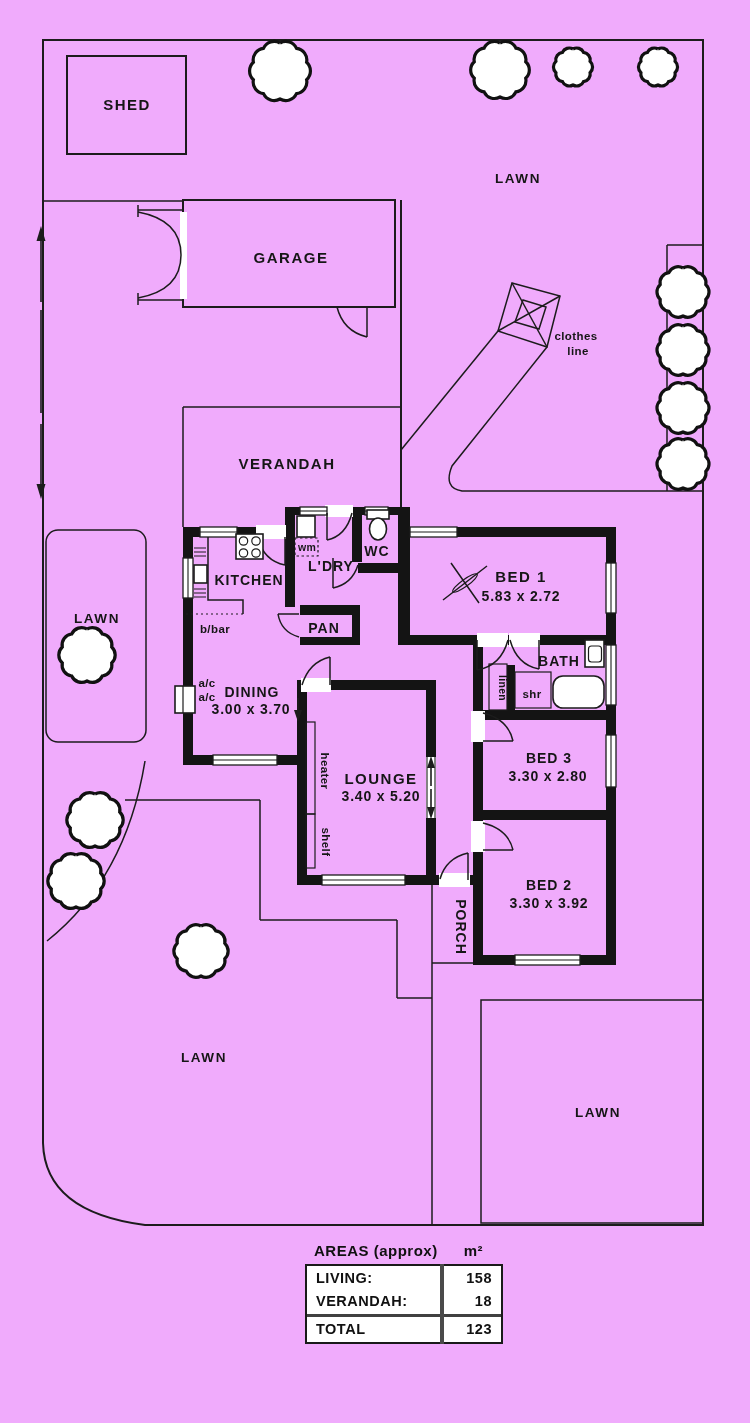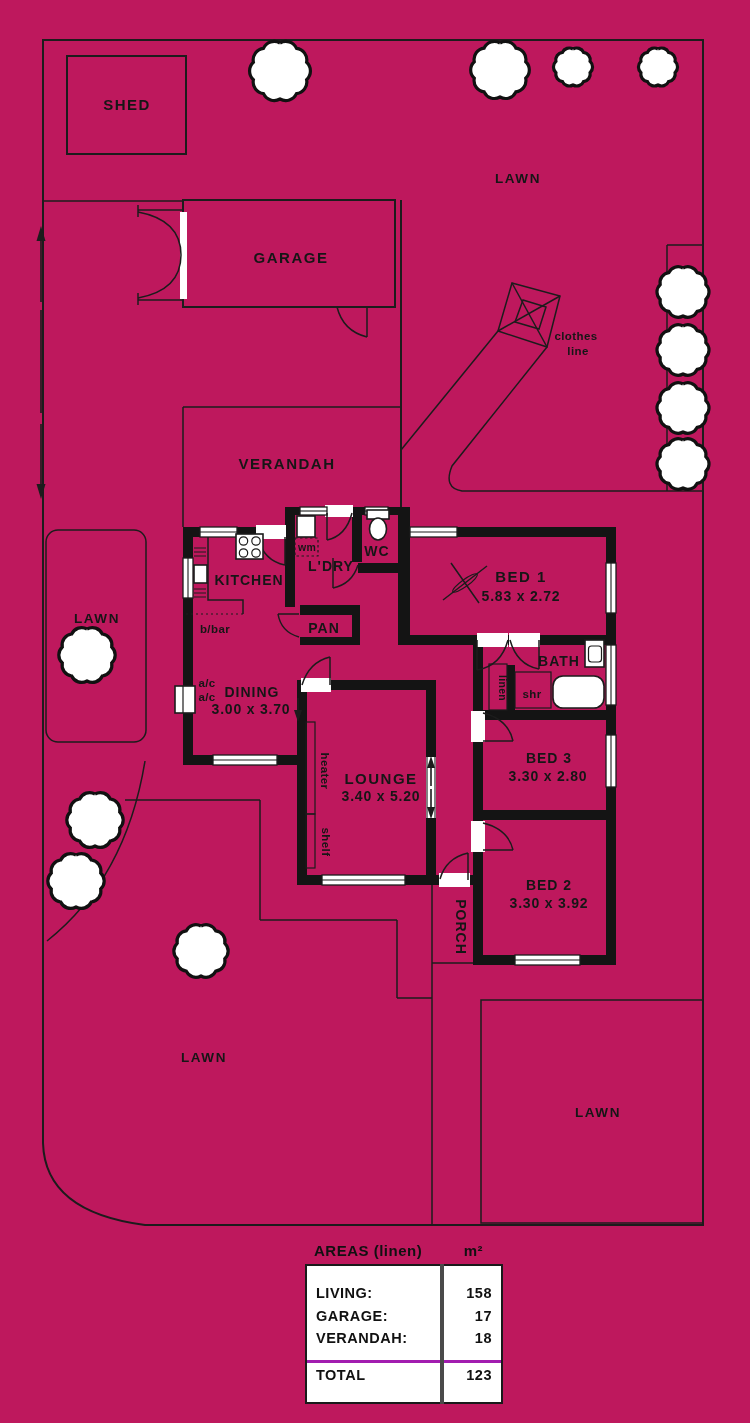--- a/index.html
+++ b/index.html
@@ -1,16 +1,16 @@
 <!DOCTYPE html>
 <html><head>
 <meta charset="utf-8">
 <style>
   html,body{margin:0;padding:0;background:#fff;}
-  #stage{position:relative;width:750px;height:1423px;background:#be185d;overflow:hidden;
+  #stage{position:relative;width:750px;height:1423px;background:#f0abfc;overflow:hidden;
          font-family:"Liberation Sans",sans-serif;}
   svg{position:absolute;left:0;top:0;}
   svg text{font-family:"Liberation Sans",sans-serif;font-weight:700;fill:#161616;}
   .rlabel{font-size:15px;letter-spacing:1.5px;}
   .rlabel2{font-size:14px;letter-spacing:1px;}
   .dim{font-size:14px;letter-spacing:0.8px;}
   .lawn{font-size:13.5px;letter-spacing:1.6px;}
   .small{font-size:11.5px;letter-spacing:0.4px;}
   .tiny{font-size:10.5px;letter-spacing:0.3px;}
   .thin{stroke:#1c1c1c;stroke-width:1.5;fill:none;}
@@ -22,25 +22,25 @@
   .door{stroke:#1c1c1c;stroke-width:1.5;fill:none;}
   .fix{stroke:#1c1c1c;stroke-width:1.6;fill:#fff;}
   .fixthin{stroke:#1c1c1c;stroke-width:1.2;fill:none;}
   .tree{fill:#fff;stroke:#111;stroke-width:3.2;}
   .arrow{stroke:#1c1c1c;stroke-width:1.6;}
   .ahead{fill:#1c1c1c;stroke:none;}
   
   .areas{position:absolute;left:305px;top:1242px;width:198px;color:#111;font-weight:700;}
   .a-head{display:flex;justify-content:space-between;padding:0 20px 5px 9px;
           font-size:15px;letter-spacing:0.5px;}
-  .a-box{border:2.5px solid #1a1a1a;position:relative;background:#fff;padding:16px 0;}
+  .a-box{border:2.5px solid #1a1a1a;position:relative;background:#fff;padding:1px 0;}
   .a-vline{position:absolute;left:133px;top:-2px;bottom:-2px;width:4px;background:#4a4a4a;}
   .a-row{display:flex;justify-content:space-between;padding:0 9px;font-size:14.5px;
          letter-spacing:0.5px;line-height:22.5px;}
-  .a-total{border-top:3px solid #a21caf;margin-top:10px;padding-top:1px;}
+  .a-total{border-top:3px solid #404040;margin-top:2px;padding-top:1px;}
 </style>
 </head>
 <body>
 
 <div id="stage">
 <svg width="750" height="1423" viewBox="0 0 750 1423">
 
   <g>
     <path class="thin2" d="M43,40 H703 V1225 H145 Q45,1212 43,1143 Z"></path>
     <path class="thin" d="M43,201 H183"></path>
@@ -274,33 +274,29 @@
     <text class="dim" x="549" y="908">3.30 x 3.92</text>
     <text class="rlabel2" x="456" y="927" transform="rotate(90 456 927)">PORCH</text>
     <text class="lawn" x="97" y="623">LAWN</text>
     <text class="lawn" x="204" y="1062">LAWN</text>
     <text class="lawn" x="598" y="1117">LAWN</text>
   </g>
 </svg>
 
 <div class="areas">
   <div class="a-head">
-    <span>AREAS (linen)</span>
+    <span>AREAS (approx)</span>
     <span>m²</span>
   </div>
   <div class="a-box">
     <div class="a-vline"></div>
     <div id="a-rows">
           <div class="a-row">
             <span>LIVING:</span>
             <span>158</span>
-          </div>
-          <div class="a-row">
-            <span>GARAGE:</span>
-            <span>17</span>
           </div>
           <div class="a-row">
             <span>VERANDAH:</span>
             <span>18</span>
           </div>
         </div>
     <div class="a-row a-total">
       <span>TOTAL</span>
       <span>123</span>
     </div>

